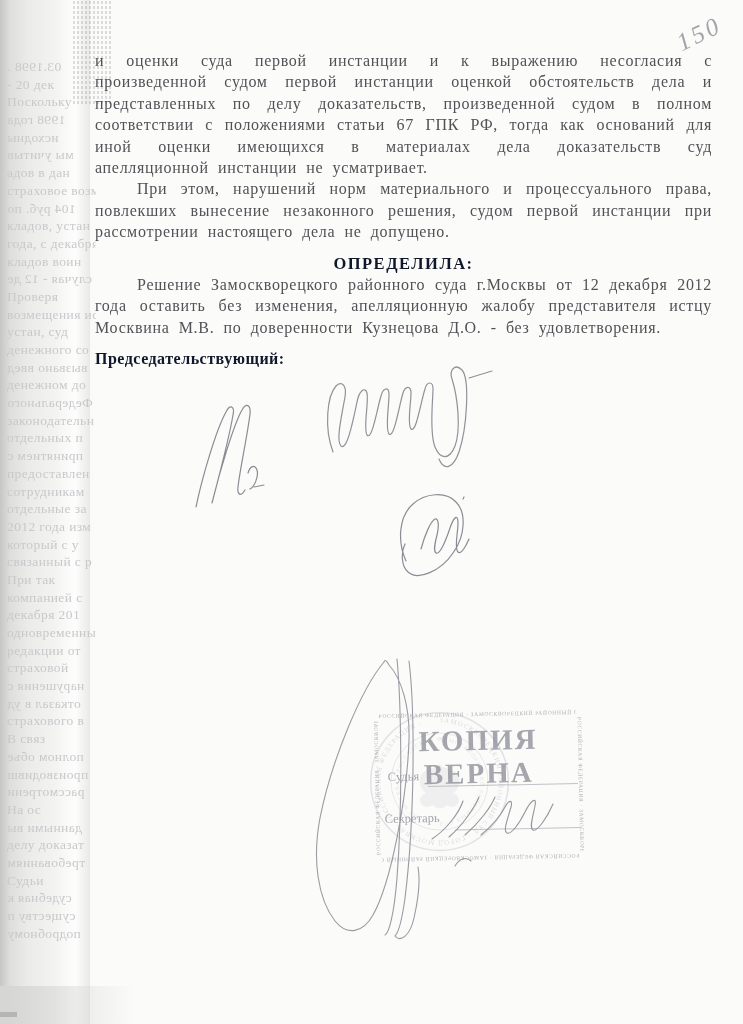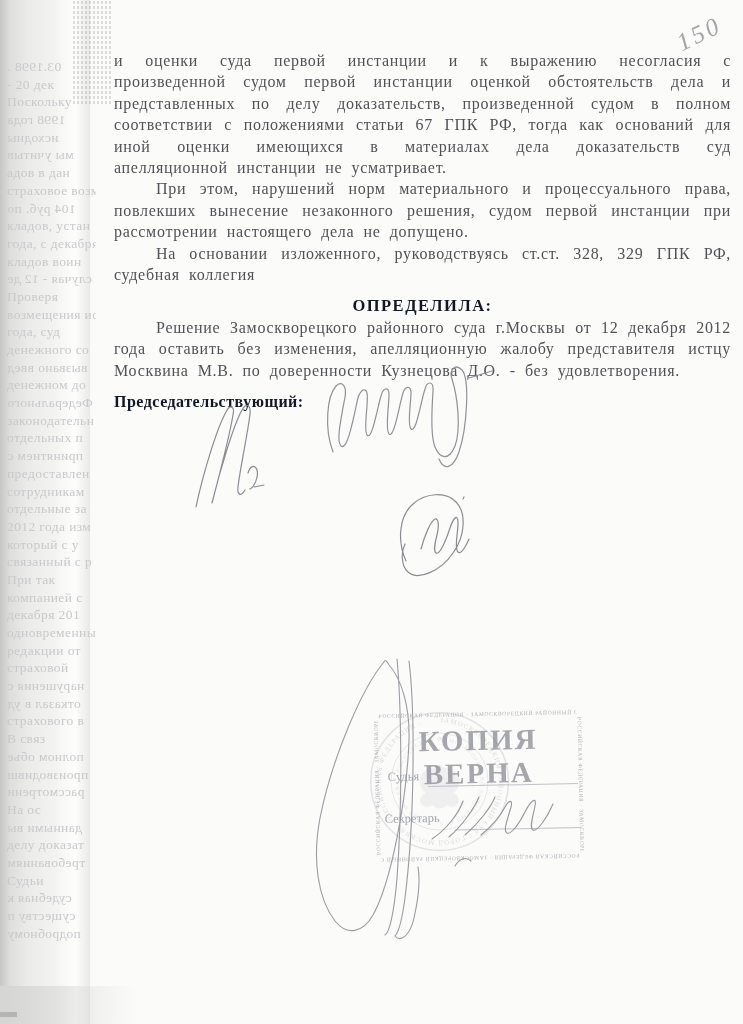--- a/index.html
+++ b/index.html
@@ -21,21 +21,21 @@
   .margin-col{position:absolute;left:0;top:57px;width:96px;overflow:hidden;}
   .mline{height:17.7px;overflow:hidden;padding-left:7px;white-space:nowrap;}
   .mtext{display:inline-block;font-size:13.5px;color:#c9c9cd;letter-spacing:.4px;}
   .mir .mtext{transform:scaleX(-1);}
 
   
   .pagenum{position:absolute;left:676px;top:20px;transform:rotate(-26deg);
     font-style:italic;font-size:25px;color:#a4a4aa;letter-spacing:3px;}
 
   
-  .body-text{position:absolute;left:114px;top:50px;width:617px;font-size:16px;
+  .body-text{position:absolute;left:95px;top:50px;width:617px;font-size:16px;
     line-height:21.4px;color:#515157;}
   .p{margin:0;text-align:justify;letter-spacing:.7px;word-spacing:4.5px;}
   .indent{text-indent:42px;}
   .heading{margin:10px 0 0 0;text-align:center;font-weight:bold;font-size:16.5px;
     letter-spacing:1.5px;color:#0f172a;}
   .label{margin:0;font-weight:bold;font-size:16px;color:#0f172a;letter-spacing:.5px;}
   .chairman{margin-top:10px;}
   .judges{margin-top:13px;}
 
   
@@ -109,21 +109,21 @@
       <div class="mline mir">
       <span class="mtext">случая - 12 де</span>
     </div>
       <div class="mline">
       <span class="mtext">Проверя</span>
     </div>
       <div class="mline">
       <span class="mtext">возмещения ис</span>
     </div>
       <div class="mline">
-      <span class="mtext">года, суд</span>
+      <span class="mtext">устан, суд</span>
     </div>
       <div class="mline">
       <span class="mtext">денежного со</span>
     </div>
       <div class="mline mir">
       <span class="mtext">вызвано введ</span>
     </div>
       <div class="mline">
       <span class="mtext">денежном до</span>
     </div>
@@ -220,21 +220,20 @@
       <div class="mline mir">
       <span class="mtext">подробному</span>
     </div>
     </div>
 
   <div class="pagenum">150</div>
 
   <div class="body-text">
     <p class="p">и оценки суда первой инстанции и к выражению несогласия с произведенной судом первой инстанции оценкой обстоятельств дела и представленных по делу доказательств, произведенной судом в полном соответствии с положениями статьи 67 ГПК РФ, тогда как оснований для иной оценки имеющихся в материалах дела доказательств суд апелляционной инстанции не усматривает.</p>
     <p class="p indent">При этом, нарушений норм материального и процессуального права, повлекших вынесение незаконного решения, судом первой инстанции при рассмотрении настоящего дела не допущено.</p>
-    <p class="p indent">На основании изложенного, руководствуясь ст.ст. 328, 329 ГПК РФ, судебная коллегия</p>
     <p class="heading">ОПРЕДЕЛИЛА:</p>
     <p class="p indent">Решение Замоскворецкого районного суда г.Москвы от 12 декабря 2012 года оставить без изменения, апелляционную жалобу представителя истцу Москвина М.В. по доверенности Кузнецова Д.О. - без удовлетворения.</p>
     <p class="label chairman">Председательствующий:</p>
   </div>
 
   <svg class="seal" viewBox="0 0 165 165">
     <defs>
       <path id="sealArc" d="M80,19 a61,61 0 1,1 -0.01,0"></path>
       <path id="sealArcIn" d="M80,38 a42,42 0 1,1 -0.01,0"></path>
     </defs>

